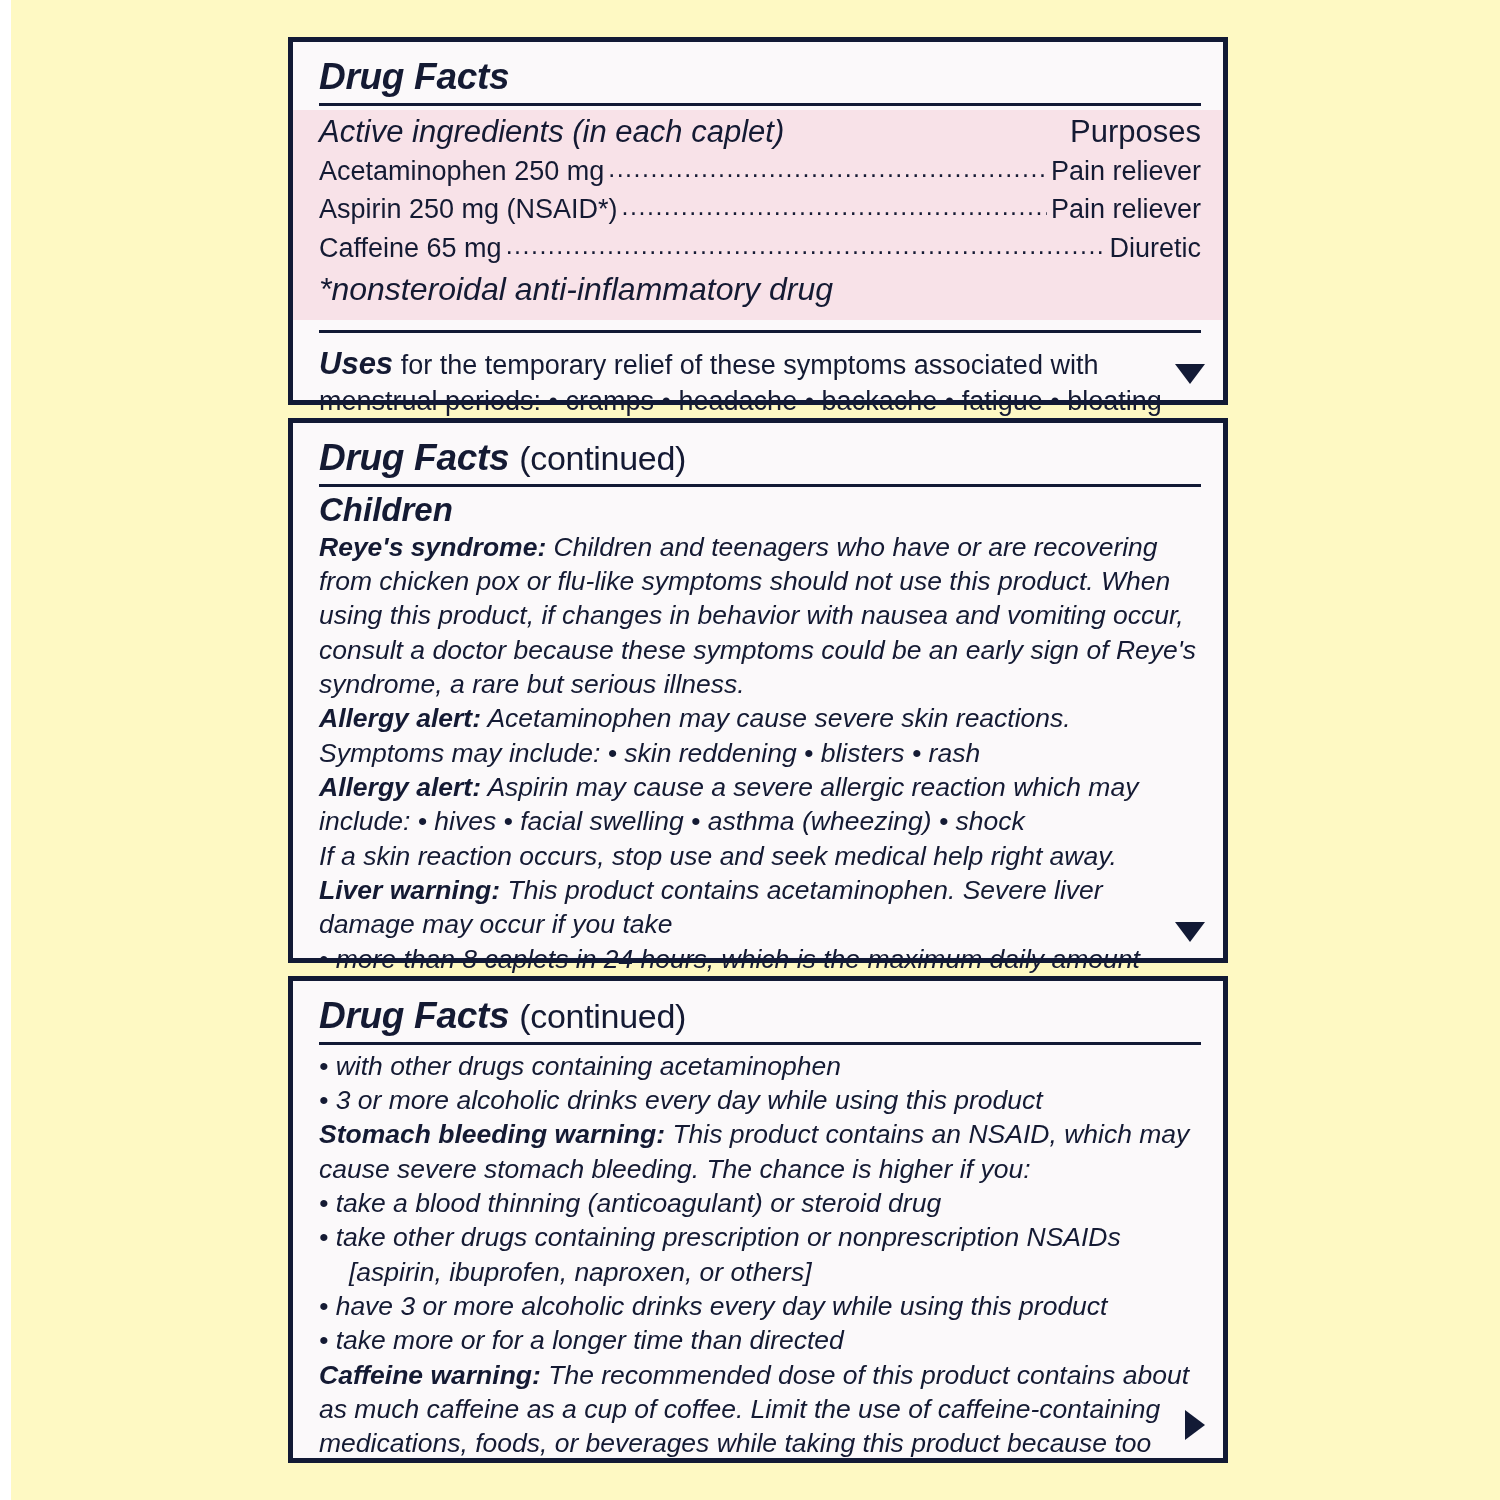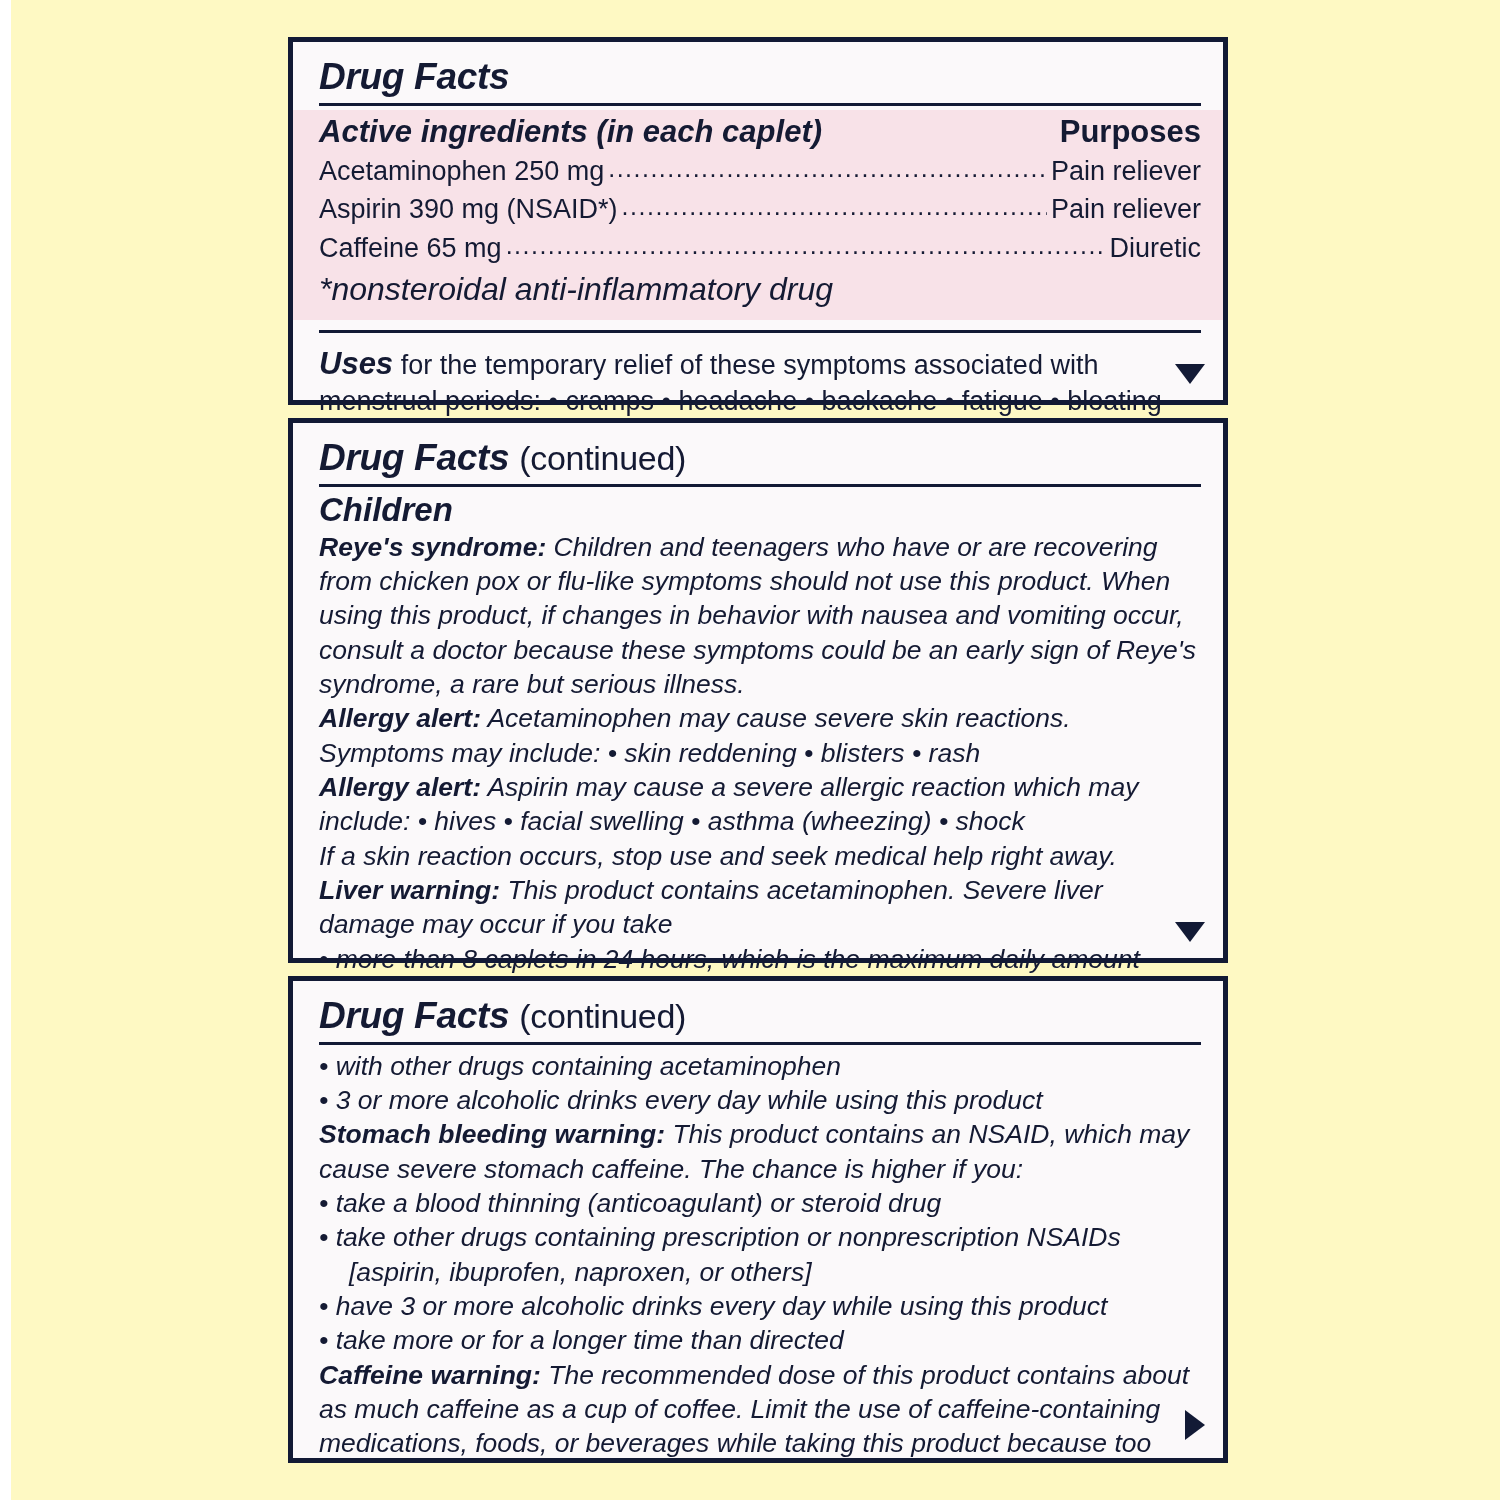--- a/index.html
+++ b/index.html
@@ -65,21 +65,21 @@
   .ai-block {
     background: #f8e2e8;
     margin: 0 -22px 0 -26px;
     padding: 4px 22px 12px 26px;
   }
   .ai-head {
     display: flex;
     justify-content: space-between;
     align-items: flex-end;
     font-size: 31px;
-    font-weight: bold;
+    font-weight: normal;
     font-style: italic;
     margin-bottom: 2px;
   }
   .ai-head .purposes { font-style: normal; }
   .ai-row {
     display: flex;
     align-items: baseline;
     font-size: 27px;
     line-height: 1.42;
     white-space: nowrap;
@@ -182,21 +182,21 @@
           <span class="purposes">Purposes</span>
         </div>
 
         <div class="ai-row">
           <span class="name">Acetaminophen 250 mg</span>
           <span class="dots">..................................................................................................</span>
           <span class="purpose">Pain reliever</span>
         </div>
 
         <div class="ai-row">
-          <span class="name">Aspirin 390 mg (NSAID*)</span>
+          <span class="name">Aspirin 250 mg (NSAID*)</span>
           <span class="dots">..................................................................................................</span>
           <span class="purpose">Pain reliever</span>
         </div>
 
         <div class="ai-row">
           <span class="name">Caffeine 65 mg</span>
           <span class="dots">..................................................................................................</span>
           <span class="purpose">Diuretic</span>
         </div>
 
@@ -253,21 +253,21 @@
         <span>Drug Facts</span>
         <span class="cont">(continued)</span>
       </div>
       <div class="rule-thick"></div>
 
       <div class="body-text">
         <p class="bullet-line">• with other drugs containing acetaminophen</p>
         <p class="bullet-line">• 3 or more alcoholic drinks every day while using this product</p>
 
         <p>
-          <b>Stomach bleeding warning:</b><span> This product contains an NSAID, which may cause severe stomach caffeine. The chance is higher if you:</span>
+          <b>Stomach bleeding warning:</b><span> This product contains an NSAID, which may cause severe stomach bleeding. The chance is higher if you:</span>
         </p>
 
         <p class="bullet-line">• take a blood thinning (anticoagulant) or steroid drug</p>
         <p class="bullet-line hang">• take other drugs containing prescription or nonprescription NSAIDs [aspirin, ibuprofen, naproxen, or others]</p>
         <p class="bullet-line">• have 3 or more alcoholic drinks every day while using this product</p>
         <p class="bullet-line">• take more or for a longer time than directed</p>
 
         <p>
           <b>Caffeine warning:</b><span> The recommended dose of this product contains about as much caffeine as a cup of coffee. Limit the use of caffeine-containing medications, foods, or beverages while taking this product because too</span>
         </p>

